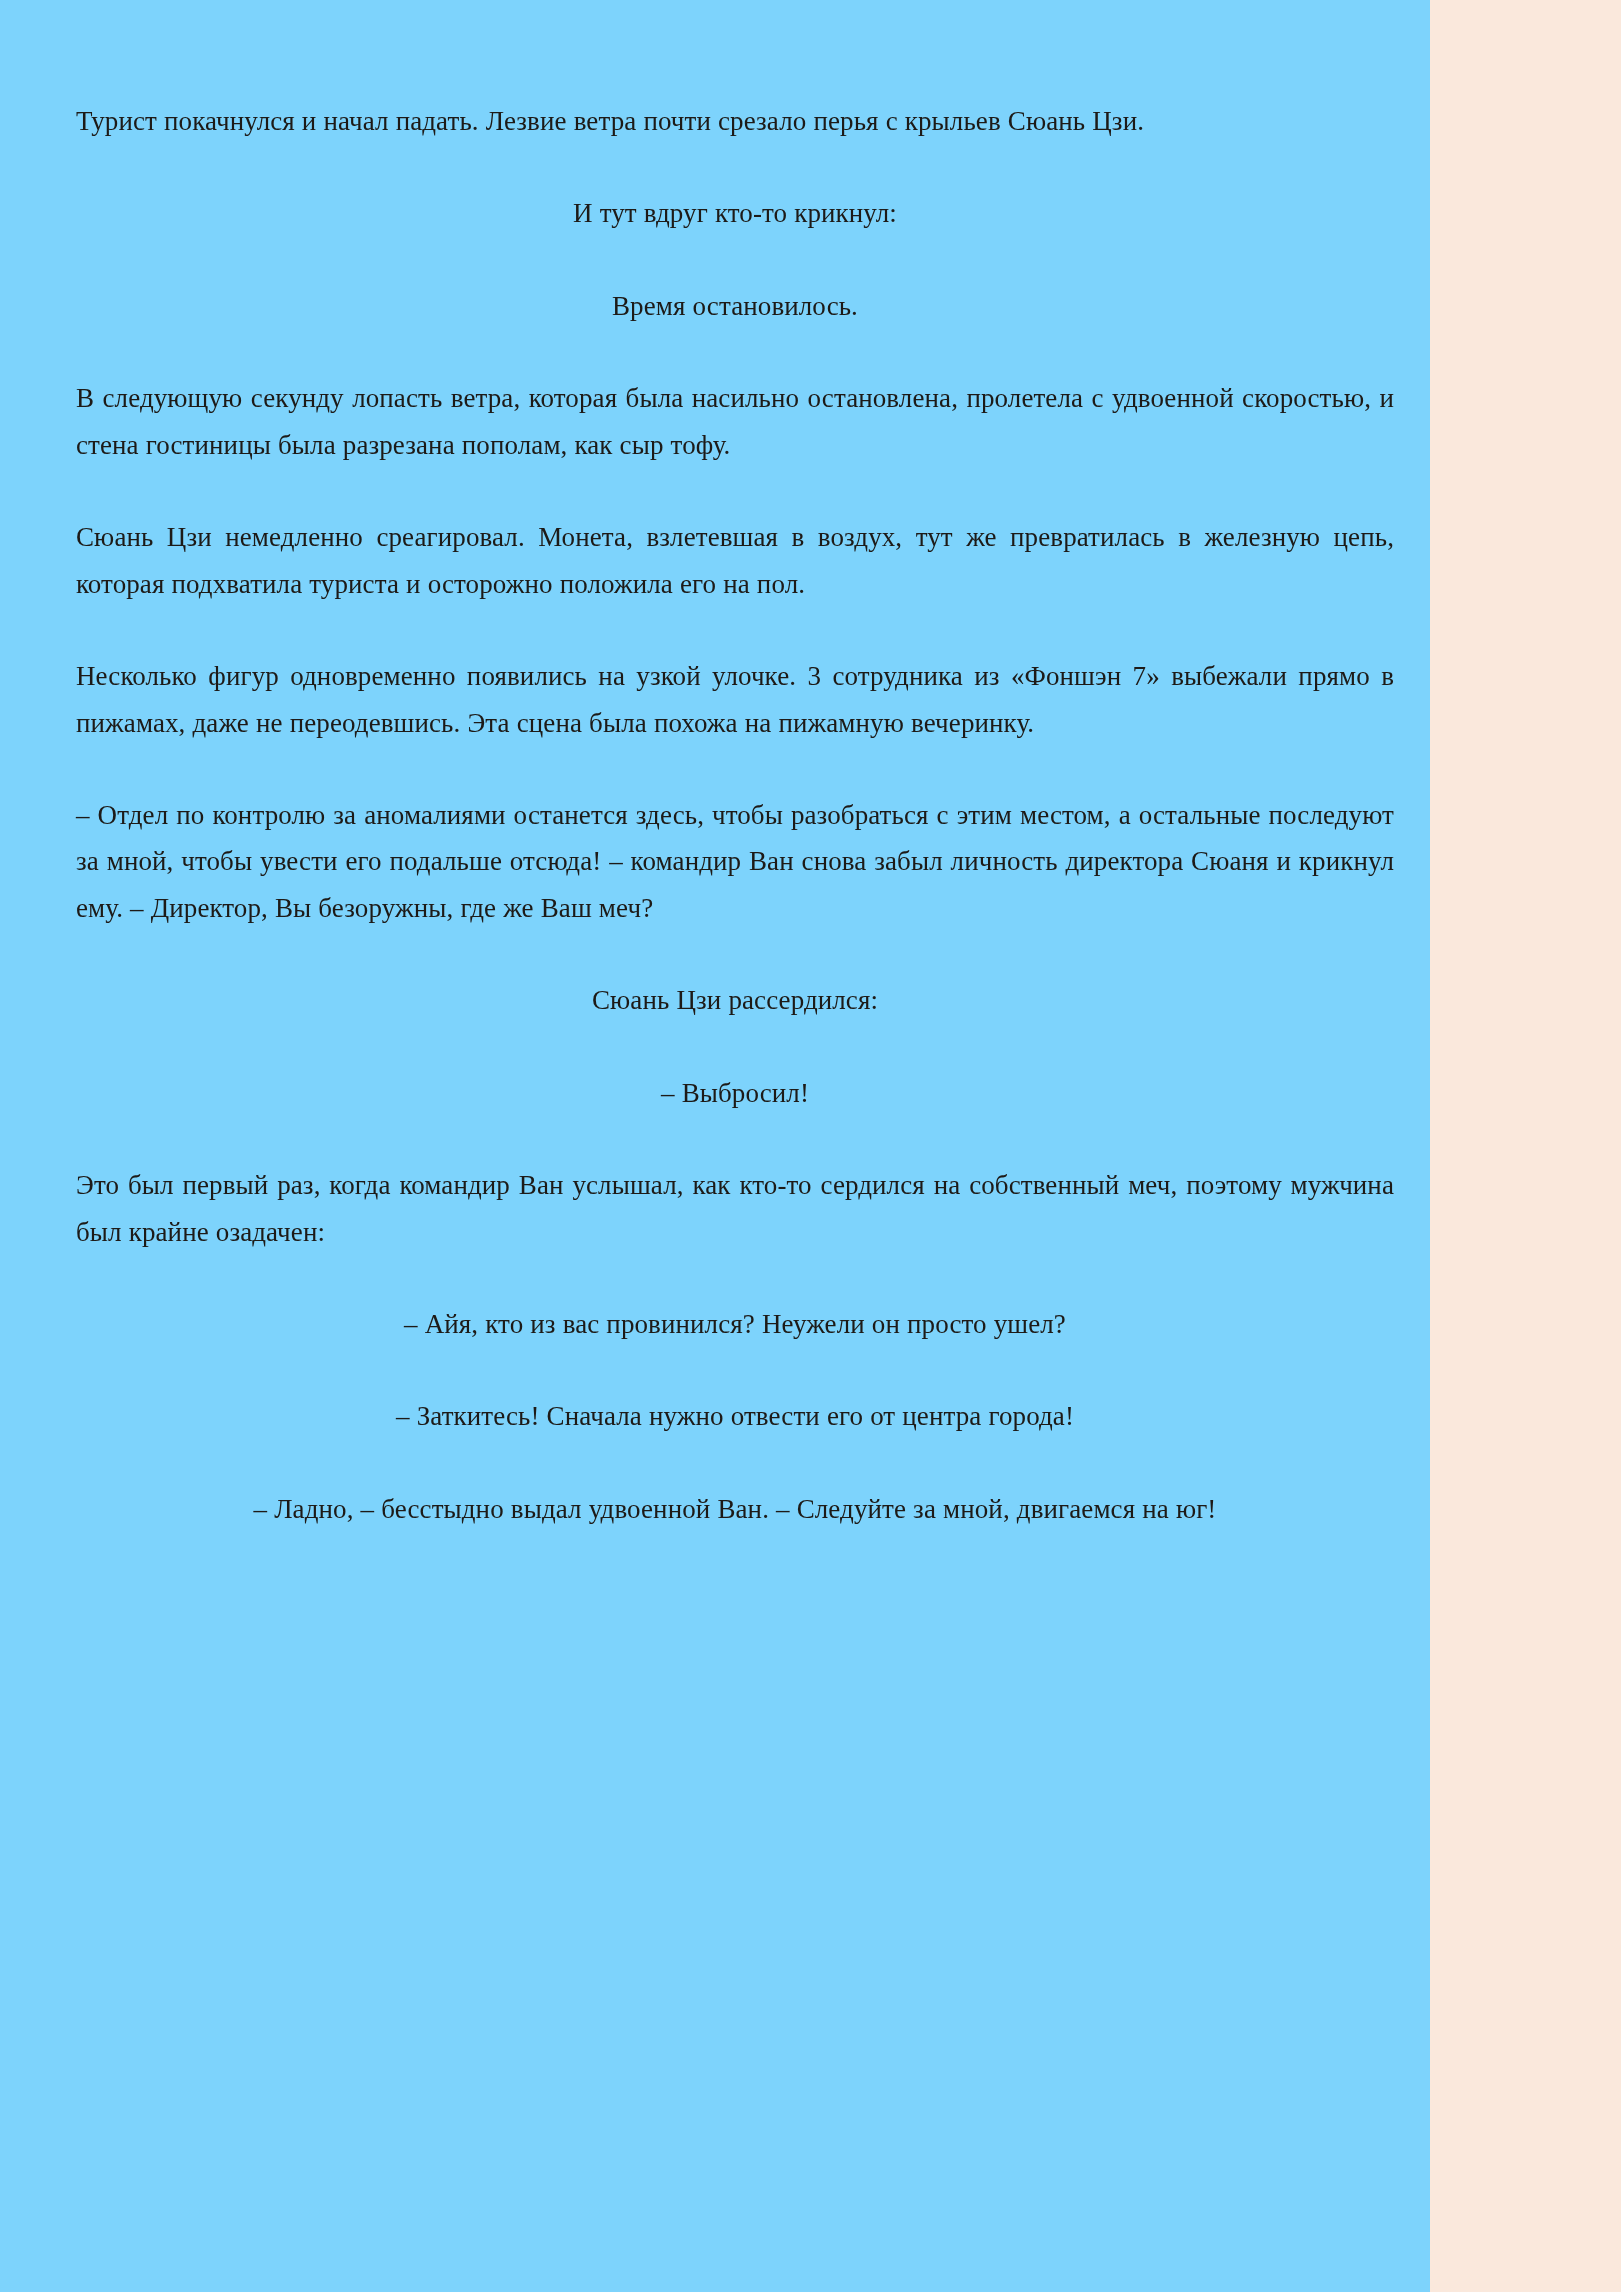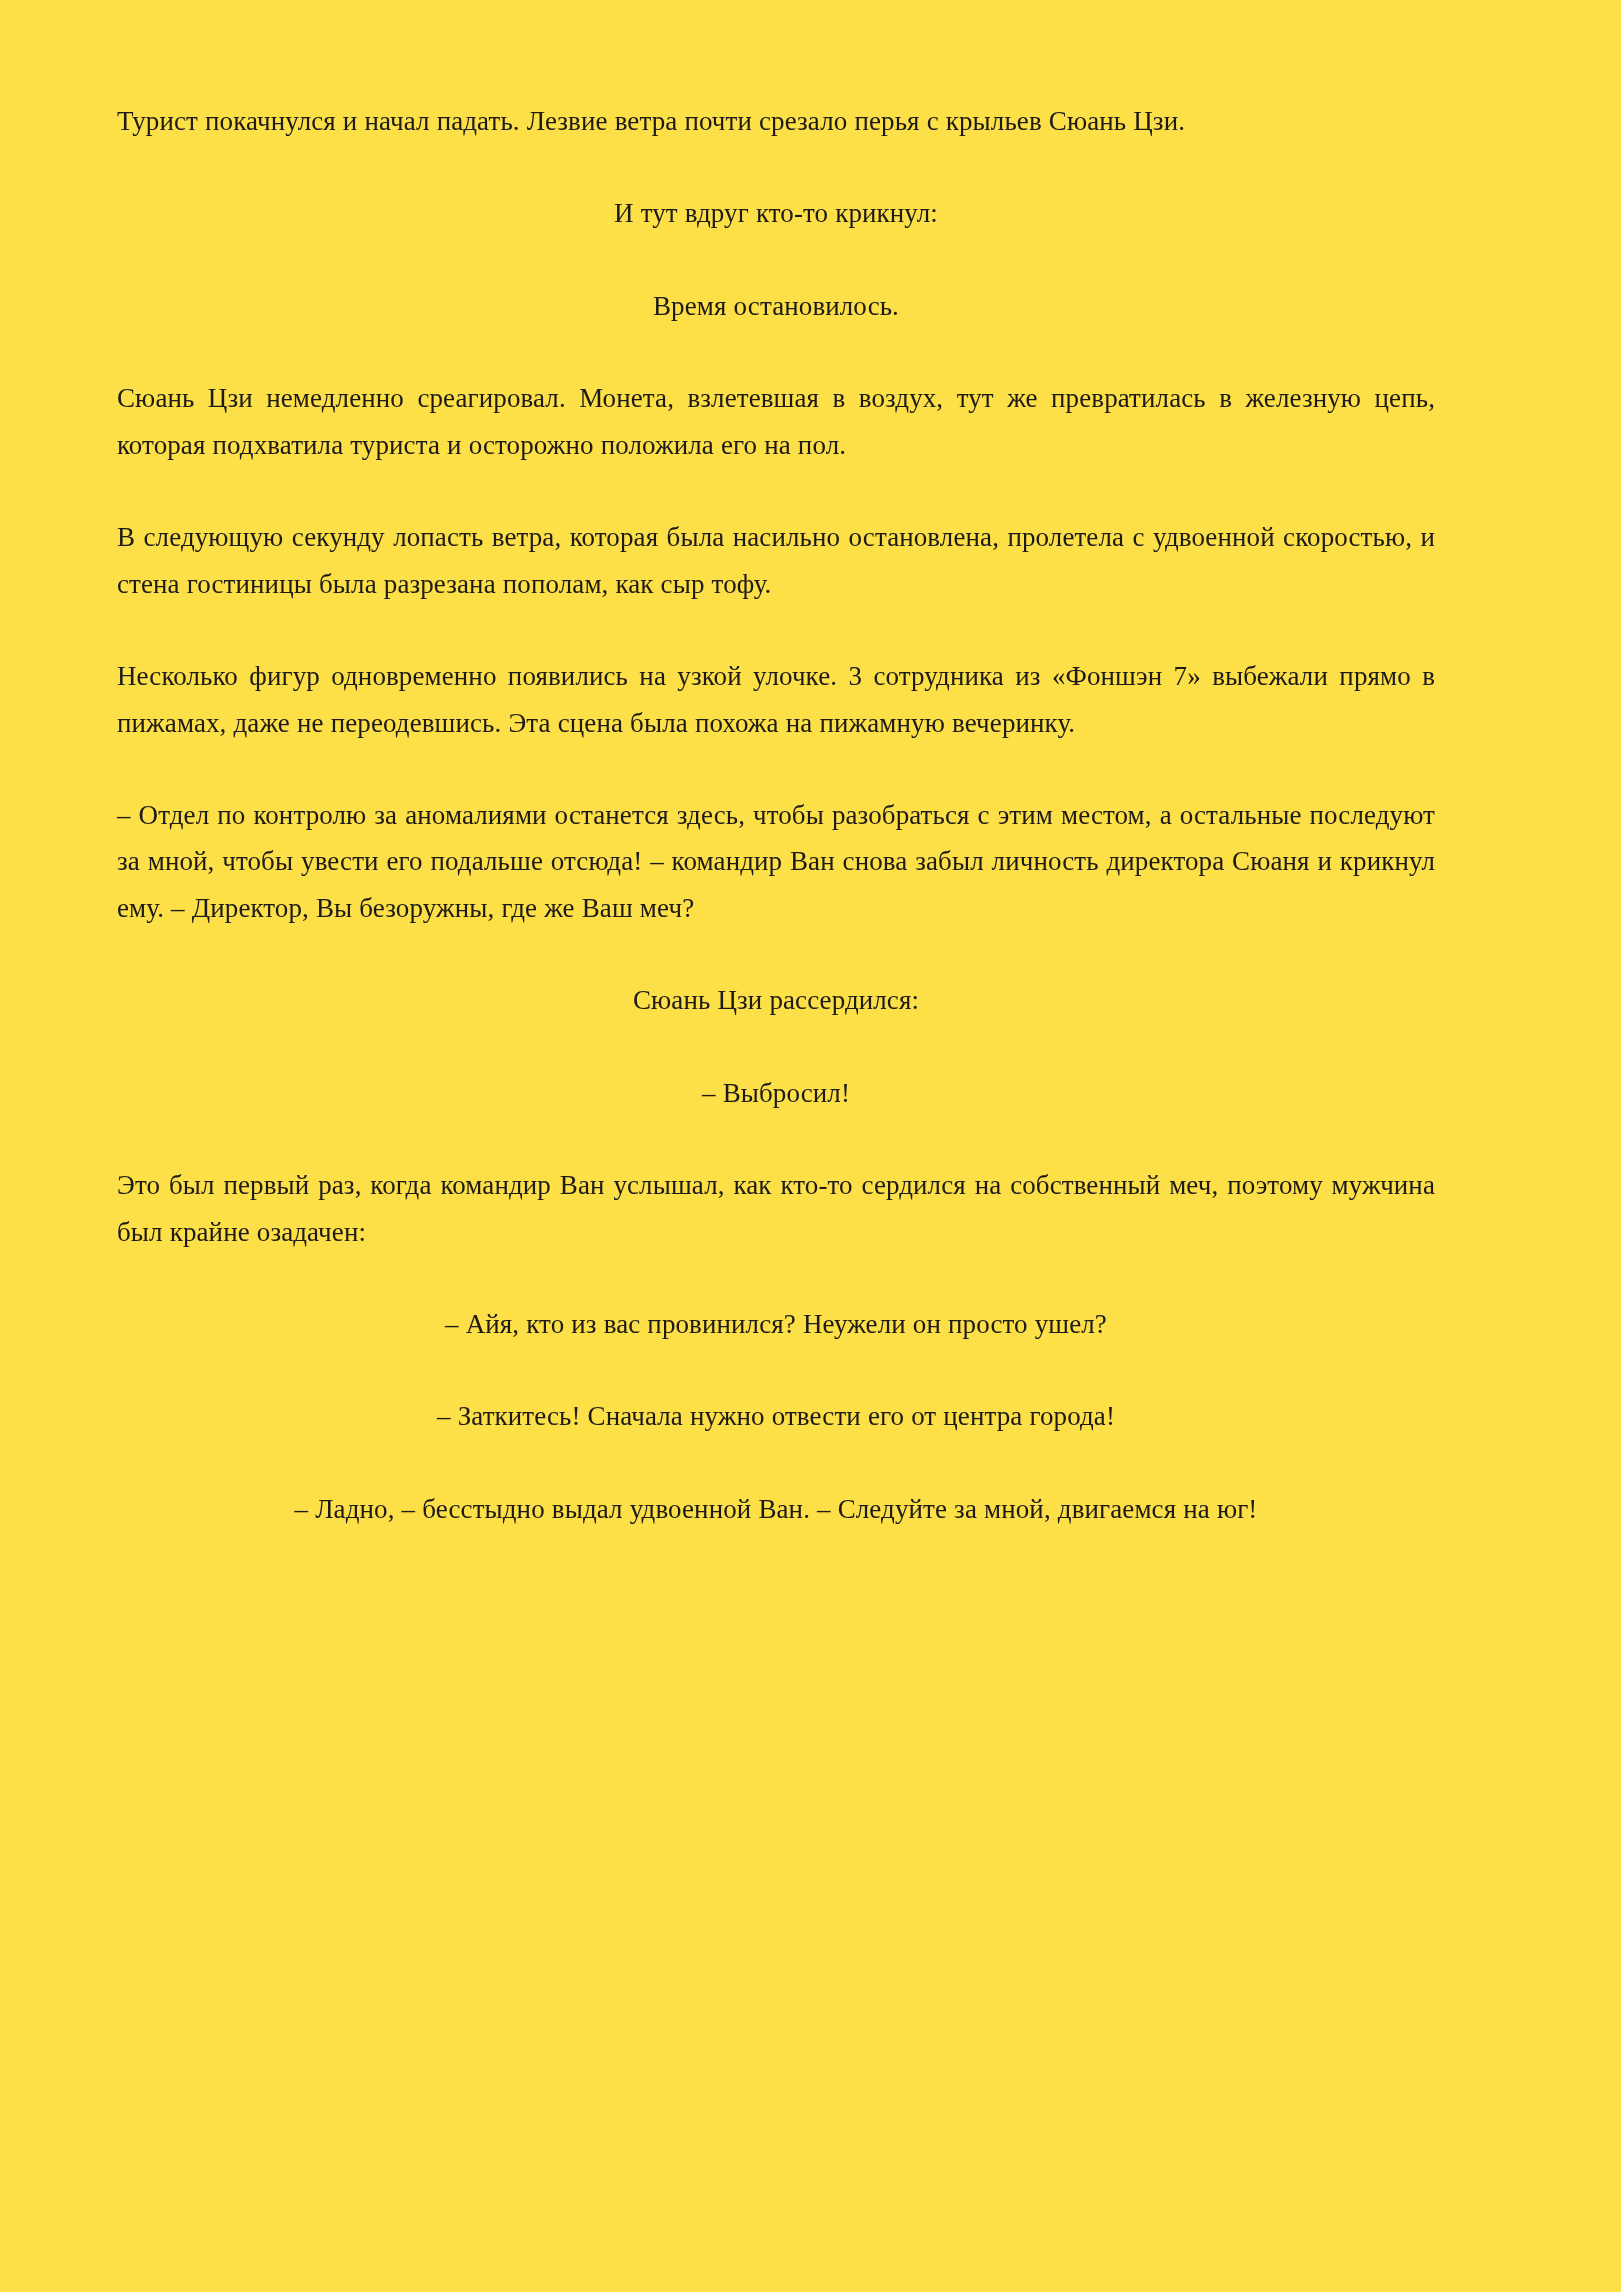--- a/index.html
+++ b/index.html
@@ -10,24 +10,24 @@
   body {
     width: 1621px;
     height: 2293px;
     background: #fae8dc;
     font-family: "Liberation Serif", "DejaVu Serif", serif;
     color: #1d1a17;
     -webkit-font-smoothing: antialiased;
   }
   .page {
     box-sizing: border-box;
-    width: 1621px;
+    width: 1430px;
     height: 2293px;
-    background: #fde047;
-    padding: 98px 151px 0 117px;
+    background: #7dd3fc;
+    padding: 98px 151px 0 76px;
     position: relative;
   }
   .content {
     width: 1318px;
   }
   p.para {
     margin: 0 0 46px 0;
     font-size: 27px;
     line-height: 1.72;
     text-align: justify;
@@ -46,22 +46,22 @@
 </style>
 </head>
 <body>
 
 <div class="page">
   <div class="content">
 
     <p class="para">Турист покачнулся и начал падать. Лезвие ветра почти срезало перья с крыльев Сюань Цзи.</p>
     <p class="para short">И тут вдруг кто-то крикнул:</p>
     <p class="para short">Время остановилось.</p>
+    <p class="para">В следующую секунду лопасть ветра, которая была насильно остановлена, пролетела с удвоенной скоростью, и стена гостиницы была разрезана пополам, как сыр тофу.</p>
     <p class="para">Сюань Цзи немедленно среагировал. Монета, взлетевшая в воздух, тут же превратилась в железную цепь, которая подхватила туриста и осторожно положила его на пол.</p>
-    <p class="para">В следующую секунду лопасть ветра, которая была насильно остановлена, пролетела с удвоенной скоростью, и стена гостиницы была разрезана пополам, как сыр тофу.</p>
     <p class="para">Несколько фигур одновременно появились на узкой улочке. 3 сотрудника из «Фоншэн 7» выбежали прямо в пижамах, даже не переодевшись. Эта сцена была похожа на пижамную вечеринку.</p>
     <p class="para">– Отдел по контролю за аномалиями останется здесь, чтобы разобраться с этим местом, а остальные последуют за мной, чтобы увести его подальше отсюда! – командир Ван снова забыл личность директора Сюаня и крикнул ему. – Директор, Вы безоружны, где же Ваш меч?</p>
     <p class="para short">Сюань Цзи рассердился:</p>
     <p class="para short">– Выбросил!</p>
     <p class="para">Это был первый раз, когда командир Ван услышал, как кто-то сердился на собственный меч, поэтому мужчина был крайне озадачен:</p>
     <p class="para short">– Айя, кто из вас провинился? Неужели он просто ушел?</p>
     <p class="para short">– Заткитесь! Сначала нужно отвести его от центра города!</p>
     <p class="para short">– Ладно, – бесстыдно выдал удвоенной Ван. – Следуйте за мной, двигаемся на юг!</p>
 
   </div>

